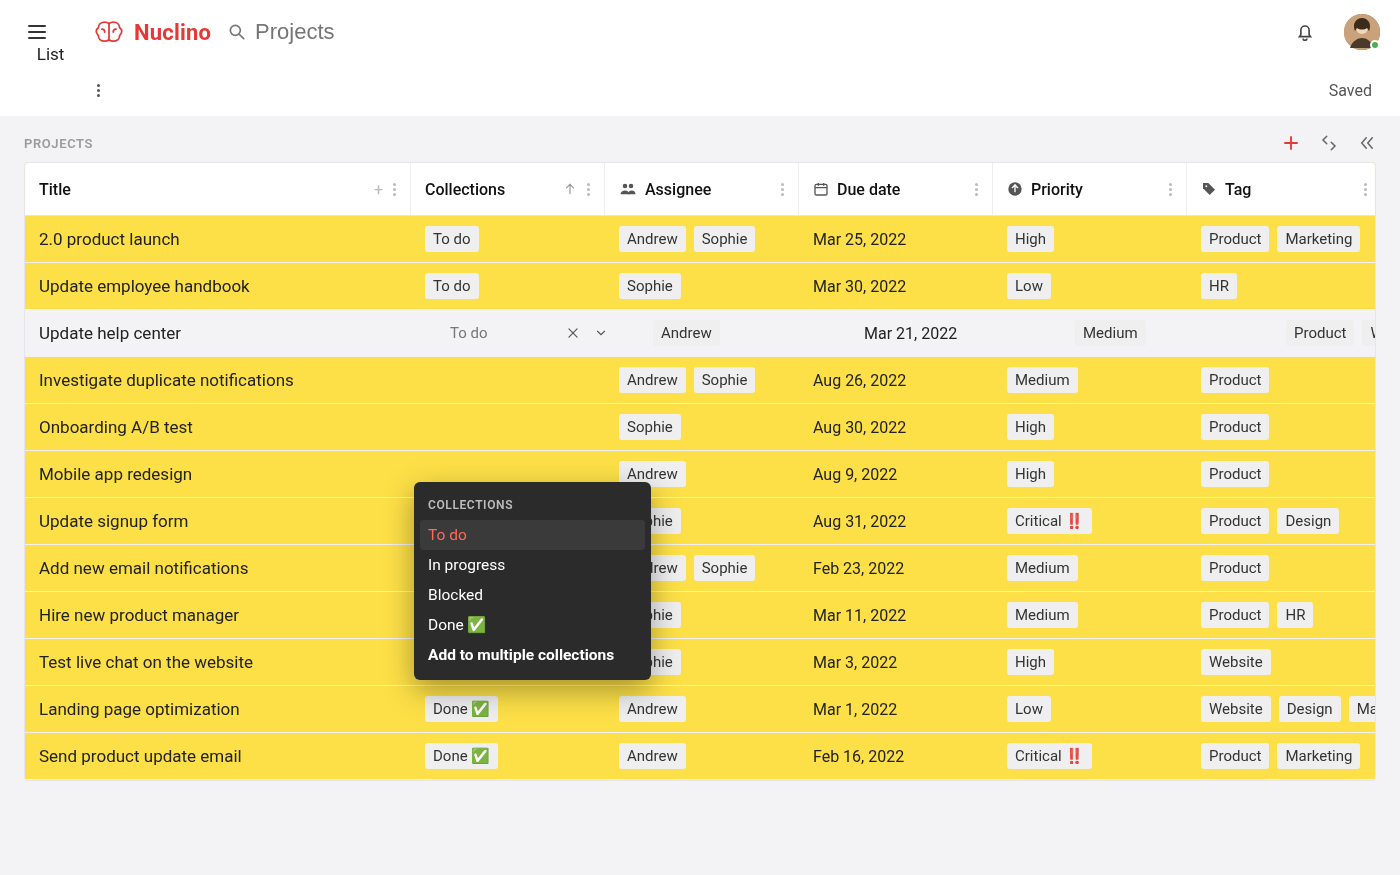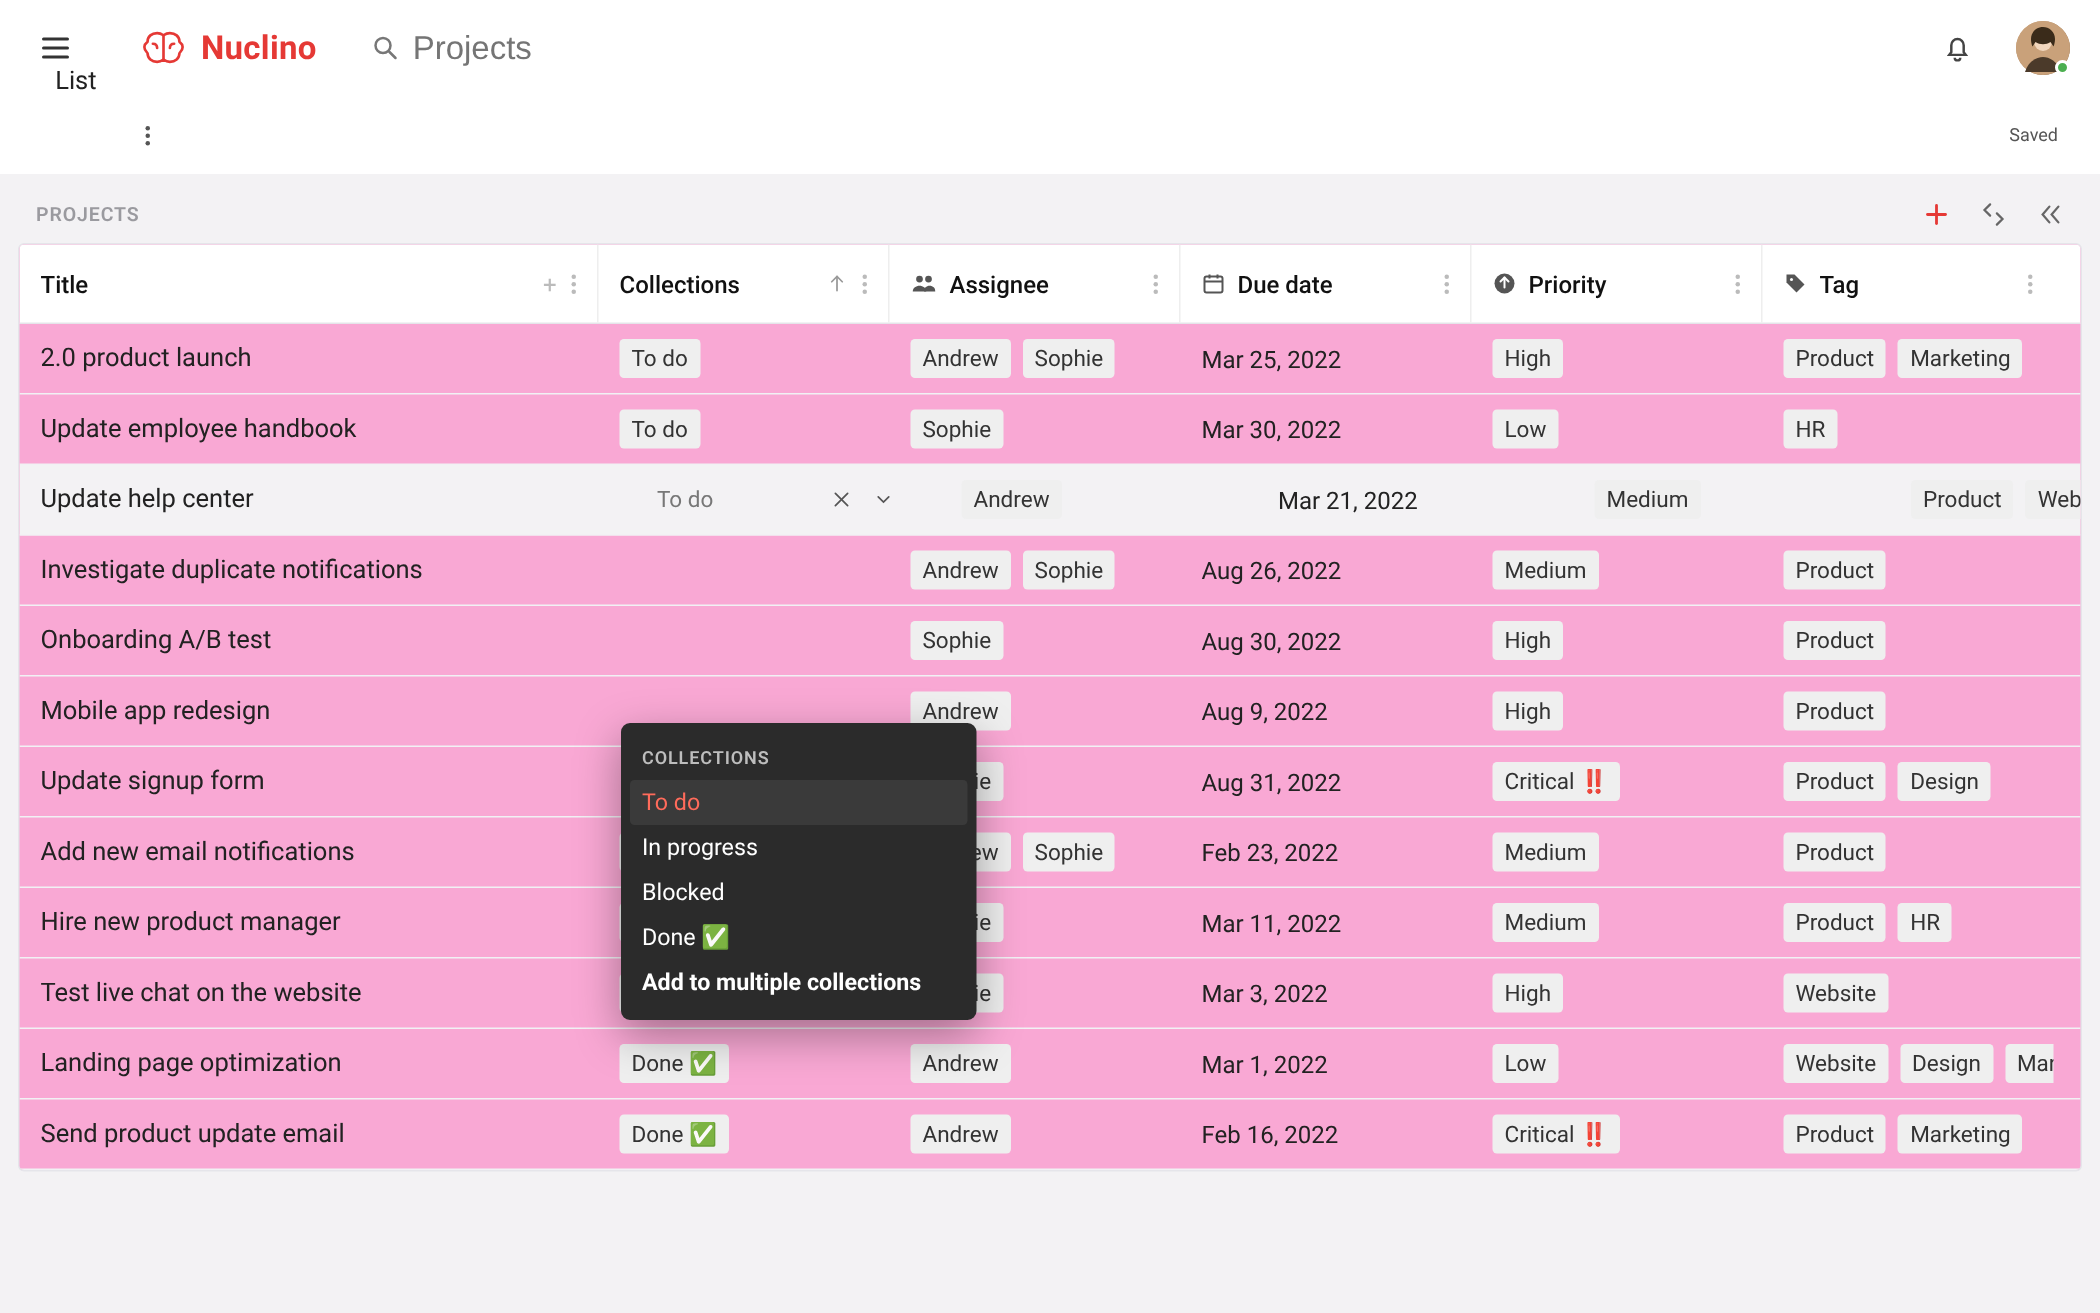--- a/index.html
+++ b/index.html
@@ -1,50 +1,50 @@
 <!DOCTYPE html>
 <html><head>
 <meta charset="utf-8">
 <style>
   * { box-sizing: border-box; margin: 0; padding: 0; }
   html, body { width: 1400px; height: 875px; font-family: -apple-system, BlinkMacSystemFont, "Segoe UI", Roboto, Helvetica, Arial, sans-serif; background: #fff; color: #1a1a1a; overflow: hidden; }
   .topbar { display: flex; align-items: center; height: 64px; padding: 0 20px 0 28px; }
   .hamburger { width: 24px; height: 24px; display: flex; flex-direction: column; justify-content: center; gap: 4px; cursor: pointer; margin-right: 40px; }
   .hamburger span { display: block; height: 2px; width: 18px; background: #333; border-radius: 1px; }
-  .logo { display: flex; align-items: center; gap: 8px; margin-right: 36px; text-align: right; }
+  .logo { display: flex; align-items: center; gap: 8px; margin-right: 16px; text-align: right; }
   .logo svg { width: 34px; height: 28px; }
   .logo-text { color: #e53935; font-weight: 700; font-size: 22px; letter-spacing: 0.2px; }
   .search-wrap { display: flex; align-items: center; gap: 8px; flex: 1; }
   .search-icon svg { width: 20px; height: 20px; }
   .search-input { border: none; outline: none; font-size: 22px; color: #9aa0a6; background: transparent; width: 300px; }
   .topbar-right { display: flex; align-items: center; gap: 28px; }
   .bell svg { width: 22px; height: 22px; }
   .avatar { position: relative; width: 36px; height: 36px; border-radius: 50%; overflow: visible; }
   .avatar-img { width: 36px; height: 36px; border-radius: 50%; background: linear-gradient(135deg,#d9b38c,#6b4a2b); display:flex; align-items:center; justify-content:center; }
   .avatar-img svg { width: 36px; height: 36px; }
   .status-dot { position: absolute; right: 0; bottom: 0; width: 10px; height: 10px; border-radius: 50%; background: #4caf50; border: 2px solid #fff; }
 
   .viewbar { display: flex; align-items: center; padding: 0 28px; height: 52px; border-bottom: 0; position: relative; }
   .view-tabs { display: flex; gap: 28px; align-items: center; flex-direction: column; }
   .view-tab { font-size: 17px; color: #222; padding: 12px 0; cursor: pointer; position: relative; }
   .view-tab.active { font-weight: 500; }
   .view-tab.active::after { content:""; position:absolute; left:-8px; right:-8px; bottom:0; height:3px; background:#e53935; border-radius:2px; }
   .vdots { margin-left: 24px; display:flex; flex-direction:column; gap:2px; align-items:center; cursor:pointer; }
   .vdots i { width:3px; height:3px; border-radius:50%; background:#555; display:block; }
-  .saved { margin-left: auto; color:#555; font-size:12px; }
+  .saved { margin-left: auto; color:#555; font-size:16px; }
 
   .content { background:#f3f2f4; padding: 0; height: calc(875px - 64px - 52px); position: relative; }
   .content-head { display:flex; align-items:center; padding: 18px 24px 10px 24px; }
   .content-title { color:#9a9a9f; font-size:13px; letter-spacing: 0.6px; font-weight: 600; }
   .content-actions { margin-left:auto; display:flex; align-items:center; gap:20px; }
   .plus-icon { color:#e53935; font-size:20px; cursor:pointer; }
   .collapse-icon svg, .chevrons-icon svg { width:18px; height:18px; }
   .iconbtn { cursor:pointer; display:flex; align-items:center; justify-content:center; color:#666; }
 
-  .table { margin: 0 12px; background:#f9a8d4; border:1px solid #e5e5ea; border-radius:4px; overflow:hidden; }
+  .table { margin: 0 24px; background:#fde047; border:1px solid #e5e5ea; border-radius:4px; overflow:hidden; }
   .thead, .trow { display:grid; grid-template-columns: 386px 194px 194px 194px 194px 194px; }
   .thead { background:#fff; border-bottom:1px solid #e5e5ea; }
   .th { display:flex; align-items:center; padding: 0 14px; height:52px; font-size:16px; color:#111; border-right:1px solid #eee; position:relative; }
   .th:last-child { border-right:none; }
   .th-icon { margin-right:8px; display:flex; align-items:center; }
   .th-label { font-weight:500; }
   .th-actions { margin-left:auto; display:flex; align-items:center; gap:10px; }
   .th-actions .vdots-s { display:flex; flex-direction:column; gap:2px; cursor:pointer; }
   .th-actions .vdots-s i { width:3px; height:3px; border-radius:50%; background:#bbb; }
   .th-plus { color:#bbb; font-size:16px; cursor:pointer; }

